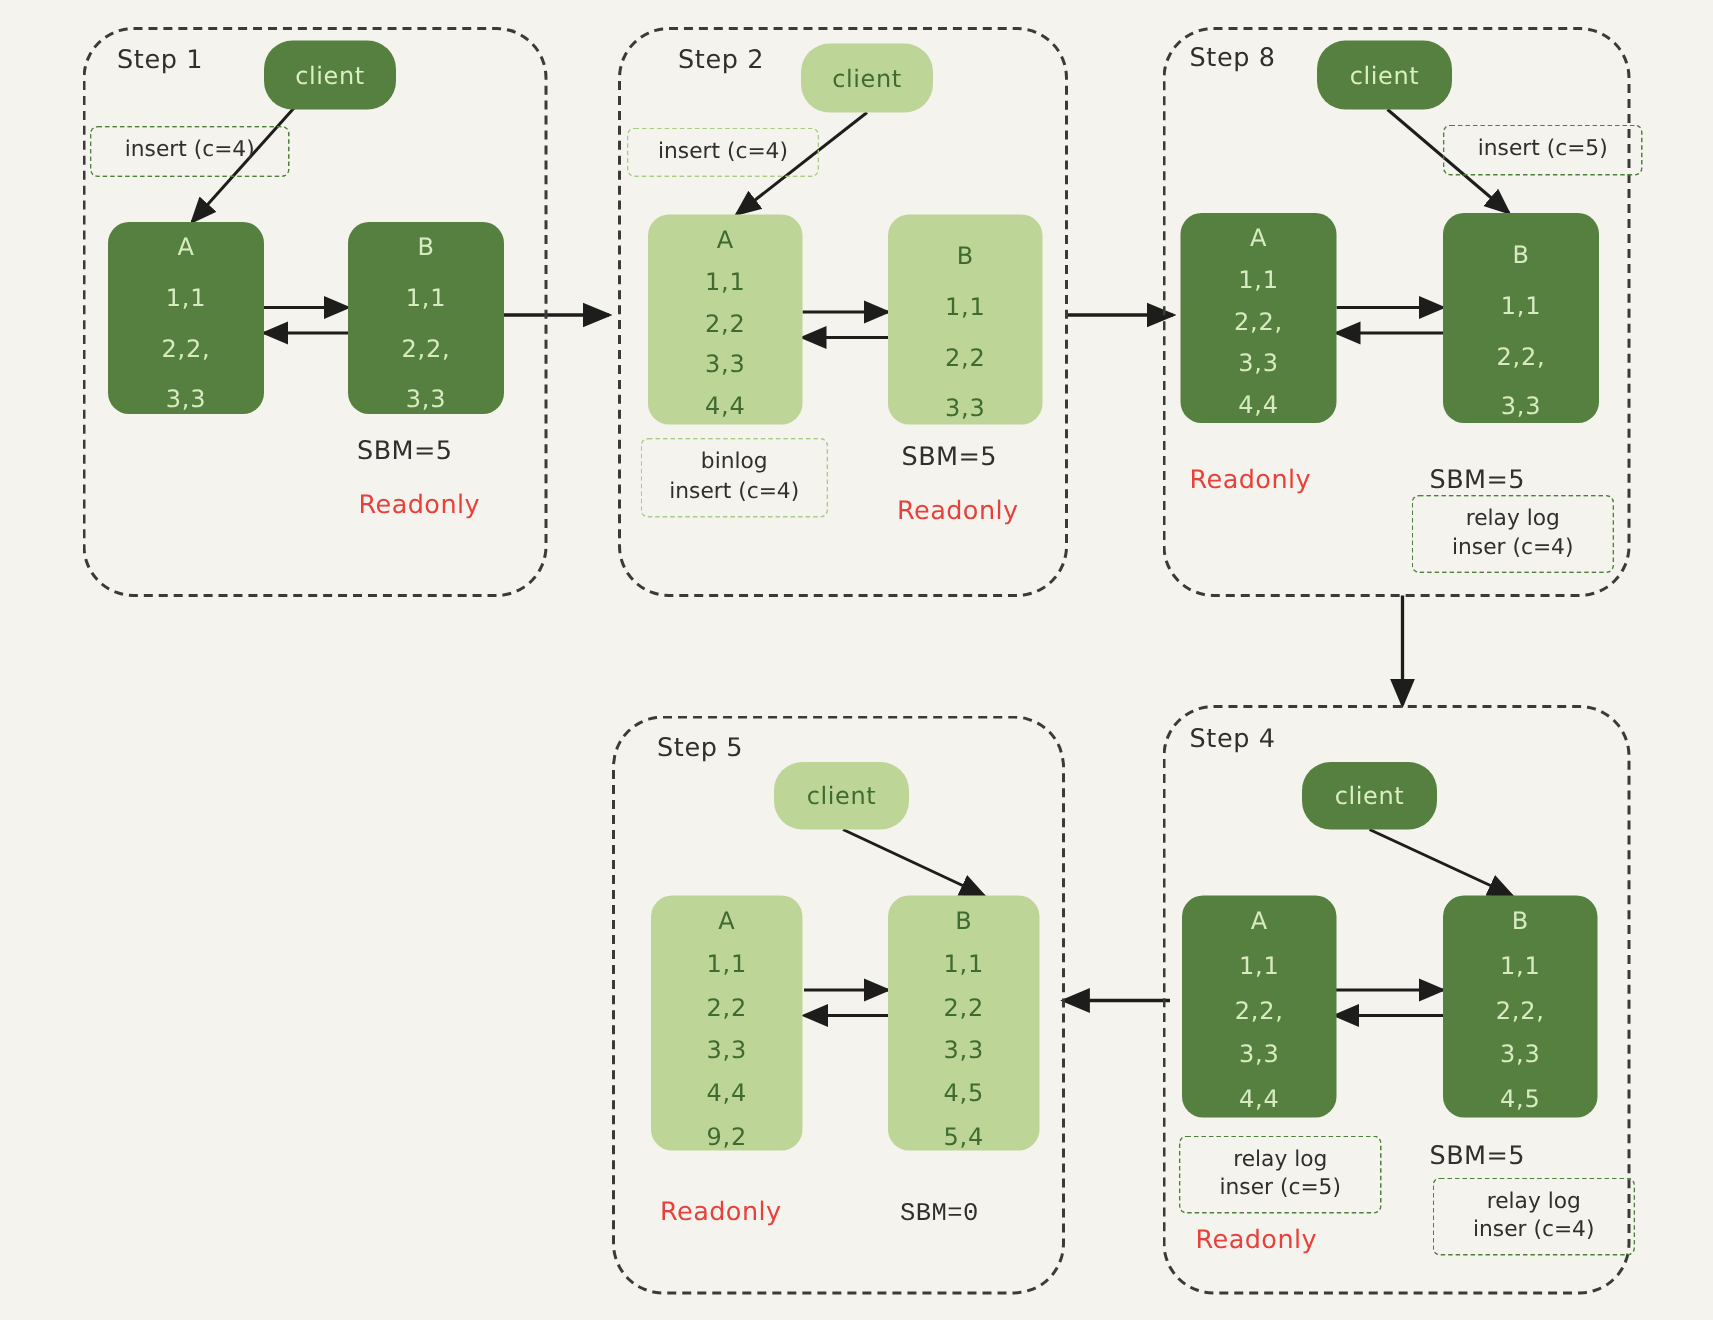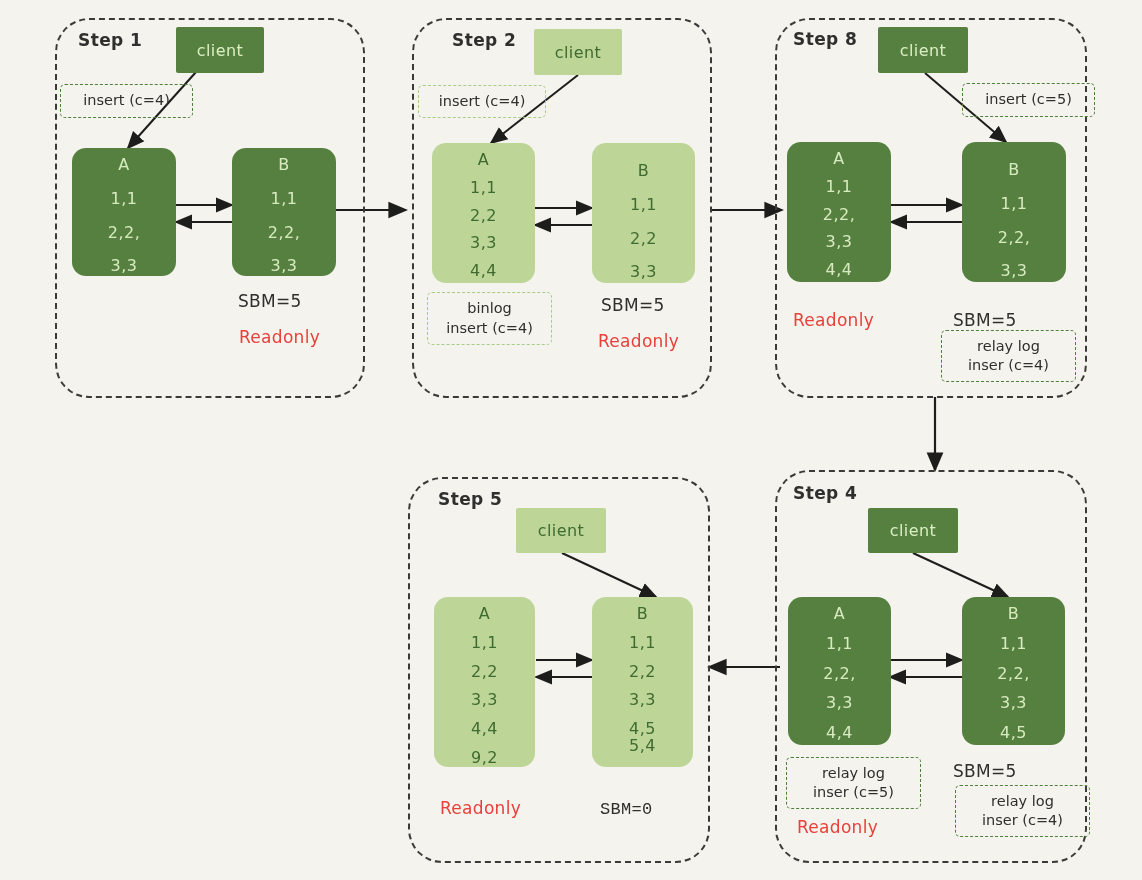--- a/index.html
+++ b/index.html
@@ -18,21 +18,20 @@
     border-radius:34px;
     background:transparent;
     box-sizing:border-box;
   }
   .panel-title{
     position:absolute;
     font-size:17px;
     color:#2f2f2d;
     letter-spacing:.4px;
     white-space:nowrap;
-    font-weight:bold;
   }
 
   
   .node{
     position:absolute;
     border-radius:14px;
     box-sizing:border-box;
     display:flex;
     flex-direction:column;
     align-items:center;
@@ -45,21 +44,21 @@
   .cell{
     font-size:16px;
     line-height:1.05;
     letter-spacing:.5px;
     white-space:nowrap;
   }
 
   
   .client{
     position:absolute;
-    border-radius:2px;
+    border-radius:19px;
     display:flex;align-items:center;justify-content:center;
     font-size:16px;letter-spacing:.4px;
     box-sizing:border-box;
   }
   .client.dark{background:#55803f;color:#dceec4;}
   .client.light{background:#bdd698;color:#3f6b30;}
 
   
   .tag{
     position:absolute;
@@ -275,19 +274,19 @@
     <span class="cell" style="margin-top:12px;">4,4</span>
     <span class="cell" style="margin-top:12px;">9,2</span>
   </div>
 
   <div class="node light" style="left:592px;top:597px;width:101px;height:170px;">
     <span class="cell">B</span>
     <span class="cell" style="margin-top:12px;">1,1</span>
     <span class="cell" style="margin-top:12px;">2,2</span>
     <span class="cell" style="margin-top:12px;">3,3</span>
     <span class="cell" style="margin-top:12px;">4,5</span>
-    <span class="cell" style="">5,4</span>
+    <span class="cell" style="margin-top:12px;">5,4</span>
   </div>
 
   <div class="label readonly" style="left:440px;top:798px;">Readonly</div>
   <div class="label" style="left:600px;top:800px;font-family:Liberation Mono, monospace;">SBM=0</div>
 
 </div>
 
 </body></html>

